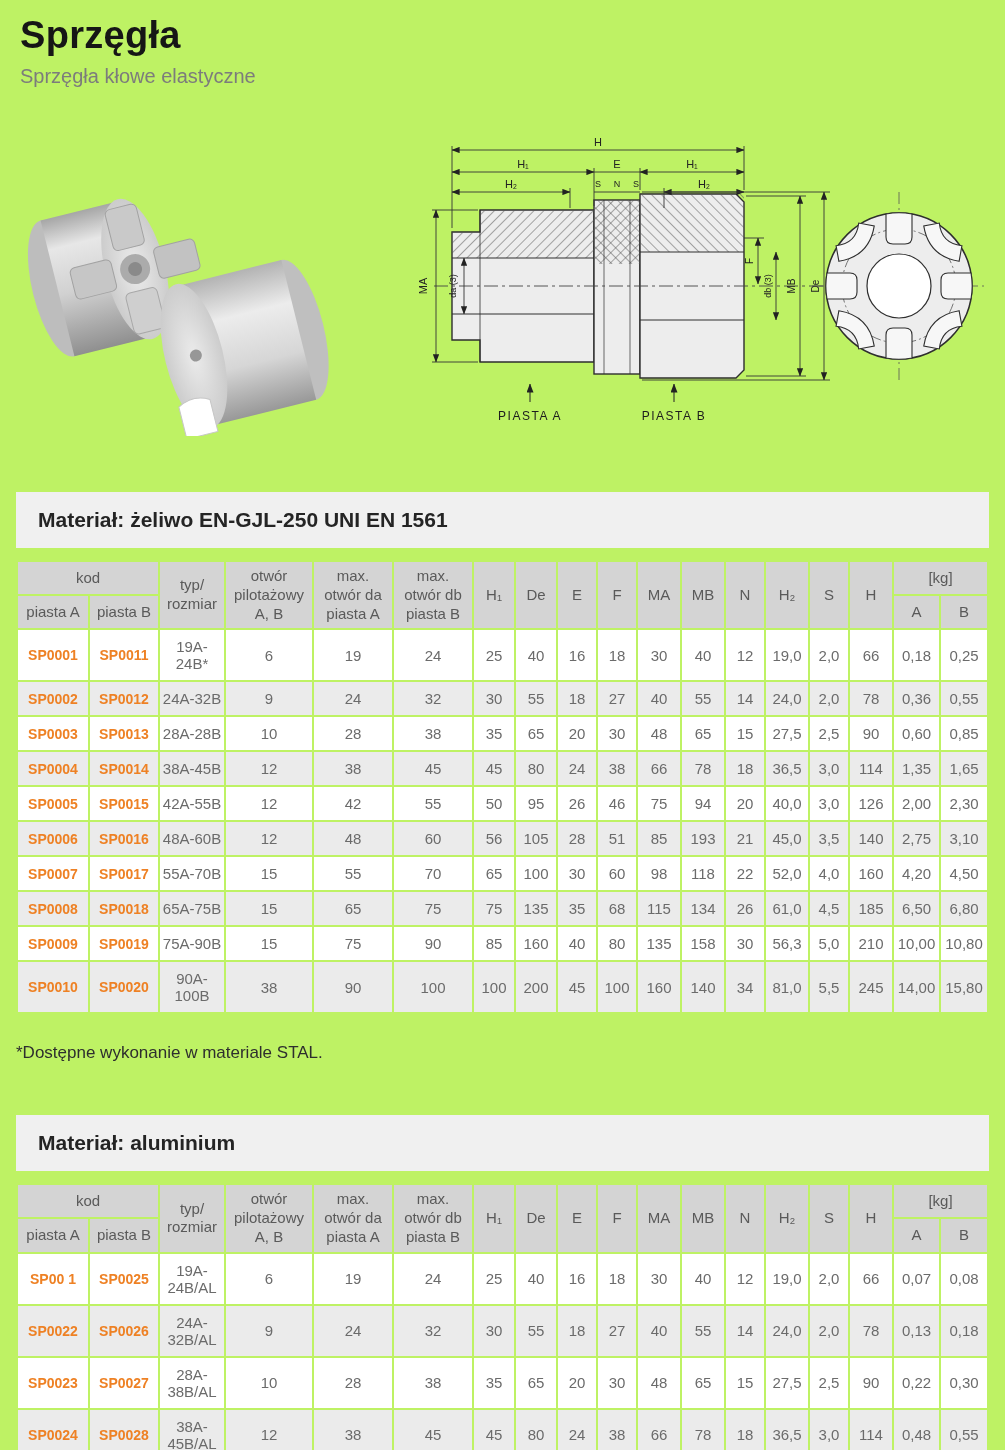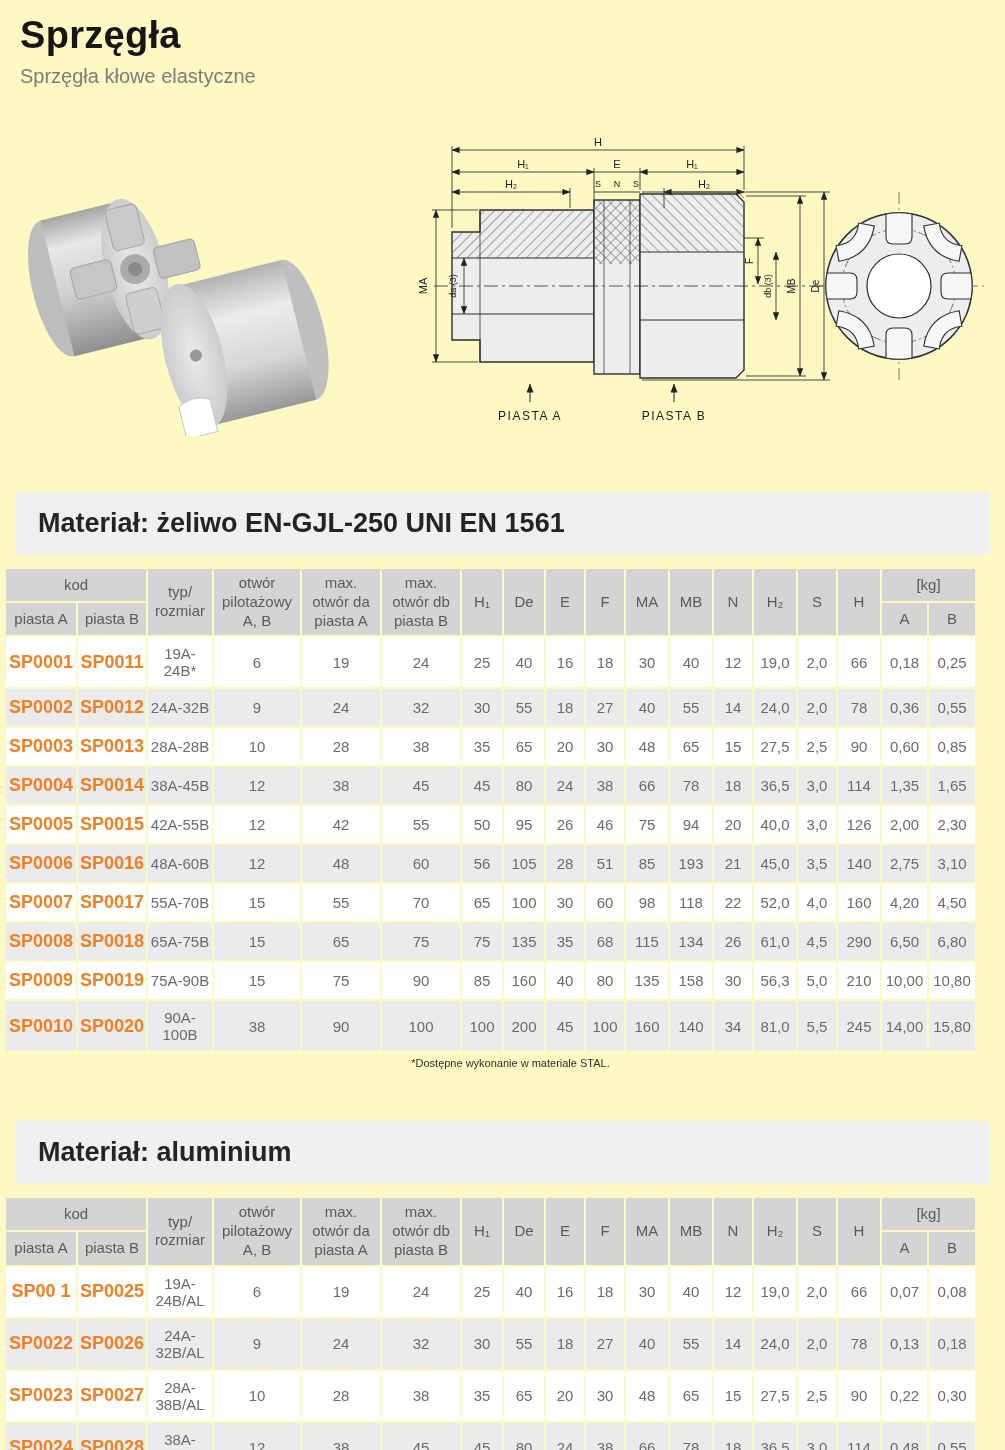--- a/index.html
+++ b/index.html
@@ -1,41 +1,41 @@
 <!DOCTYPE html>
 <html><head>
 <meta charset="utf-8">
 <style>
   * { box-sizing: border-box; margin: 0; padding: 0; }
   body { background: #ffffff; font-family: "Liberation Sans", "DejaVu Sans", sans-serif; }
-  .page { position: relative; width: 1005px; height: 1450px; background: #fef9c3; overflow: hidden; }
+  .page { position: relative; width: 1005px; height: 1450px; background: #bef264; overflow: hidden; }
 
   header { padding: 14px 0 0 20px; }
   h1 { font-size: 38px; font-weight: 800; color: #161616; letter-spacing: 0.3px; }
   h2 { font-size: 20px; font-weight: 400; color: #7c7c7c; margin-top: 8px; }
 
   .figures { position: relative; height: 360px; }
   .photo   { position: absolute; left: 15px;  top: 58px; }
   .drawing { position: absolute; left: 412px; top: 46px; }
 
-  .band { background: #f0f0f0; margin: 0 16px; padding: 16px 22px; font-size: 27px;
+  .band { background: #f0f0f0; margin: 0 16px; padding: 16px 22px; font-size: 21px;
           font-weight: 700; color: #242424; }
   .band.first { margin-top: 44px; }
   .band.second { margin-top: 52px; }
 
-  table { border-collapse: separate; border-spacing: 2px; width: 973px; margin: 12px 4px 0;
+  table { border-collapse: separate; border-spacing: 2px; width: 973px; margin: 12px 16px 0;
           table-layout: fixed; }
   th { background: #d4d4d4; color: #5a5a5a; font-weight: 400; font-size: 15px;
        text-align: center; vertical-align: middle; padding: 5px 3px; line-height: 1.25; }
   td { font-size: 15px; color: #6b6b6b; text-align: center; vertical-align: middle;
        padding: 8px 2px; background: #ffffff; }
   tbody tr:nth-child(even) td { background: #ebebeb; }
-  td.code { color: #ee8124; font-weight: 700; font-size: 18px; }
-
-  .footnote { margin: 4px 0 0 16px; font-size: 11px; color: #2e2e2e; text-align: center; }
+  td.code { color: #ee8124; font-weight: 700; font-size: 14px; }
+
+  .footnote { margin: 29px 0 0 16px; font-size: 17px; color: #2e2e2e; }
 
   svg text { font-family: "Liberation Sans", "DejaVu Sans", sans-serif; }
 </style>
 </head>
 <body>
 
 <div class="page">
 
   <header>
     <h1>Sprzęgła</h1>
@@ -416,21 +416,21 @@
             <td>75</td>
             <td>75</td>
             <td>135</td>
             <td>35</td>
             <td>68</td>
             <td>115</td>
             <td>134</td>
             <td>26</td>
             <td>61,0</td>
             <td>4,5</td>
-            <td>290</td>
+            <td>185</td>
             <td>6,50</td>
             <td>6,80</td>
           </tr>
           <tr>
             <td class="code">SP0009</td>
             <td class="code">SP0019</td>
             <td>75A-90B</td>
             <td>15</td>
             <td>75</td>
             <td>90</td>

